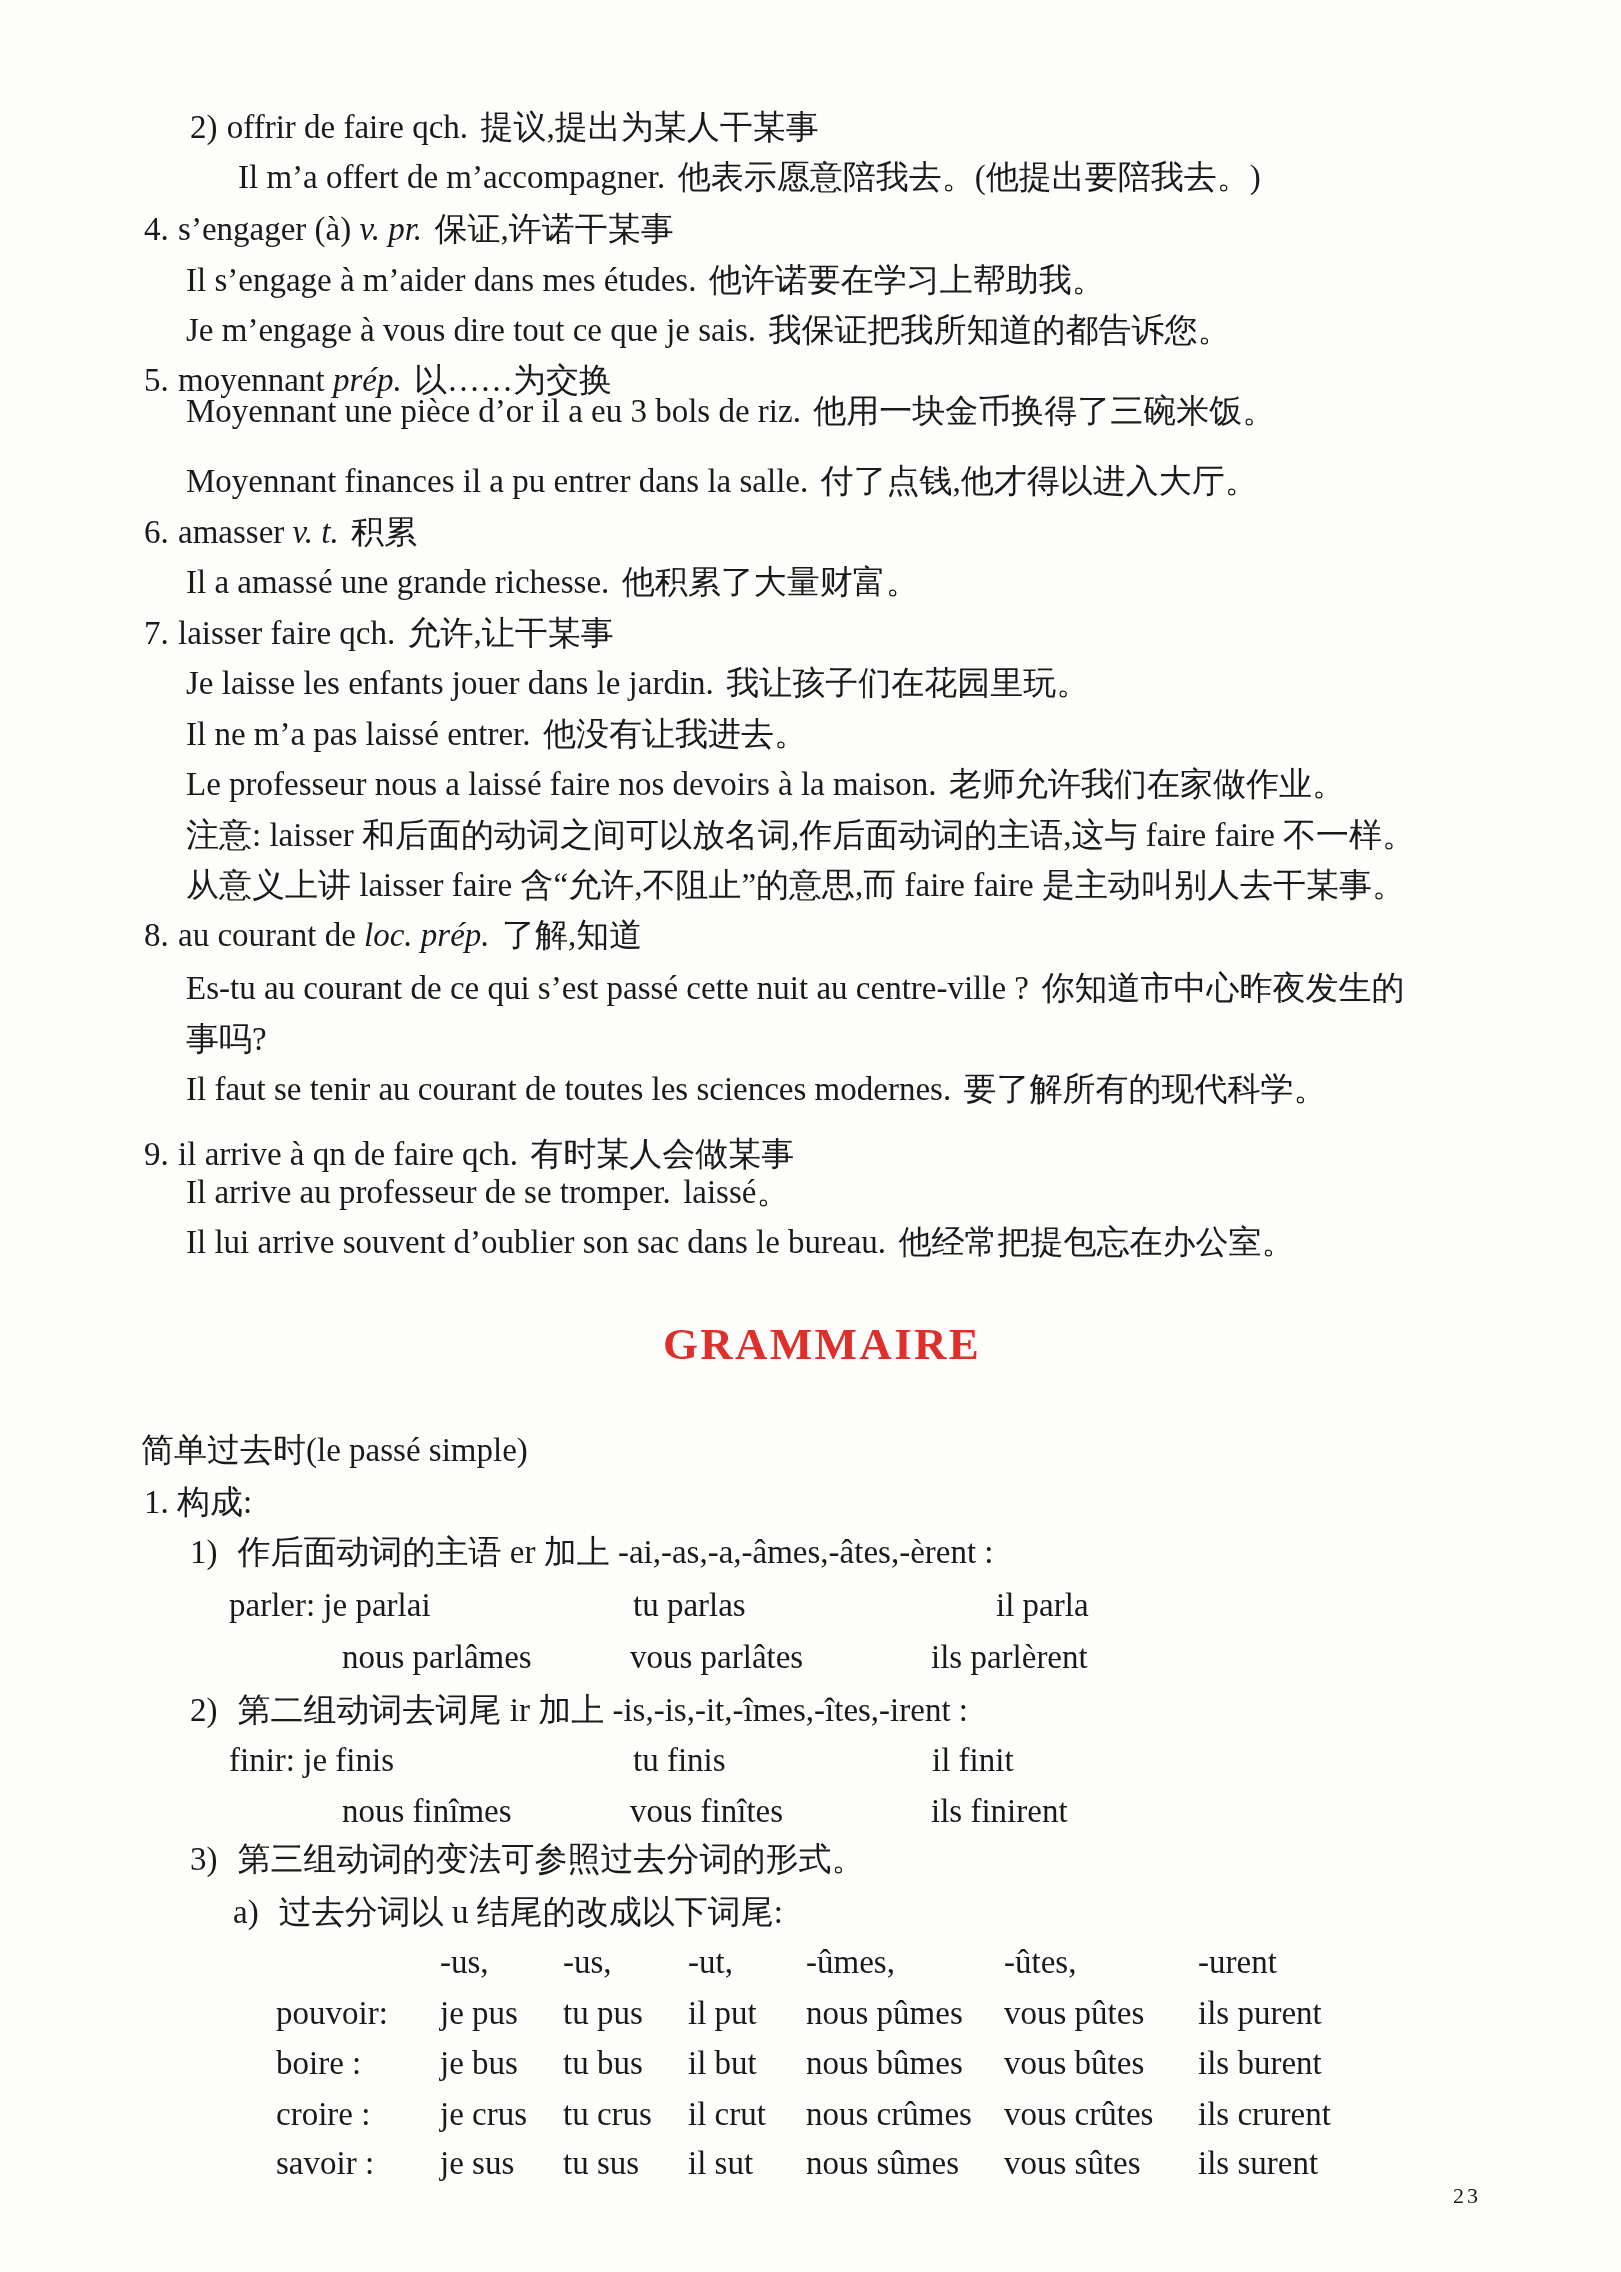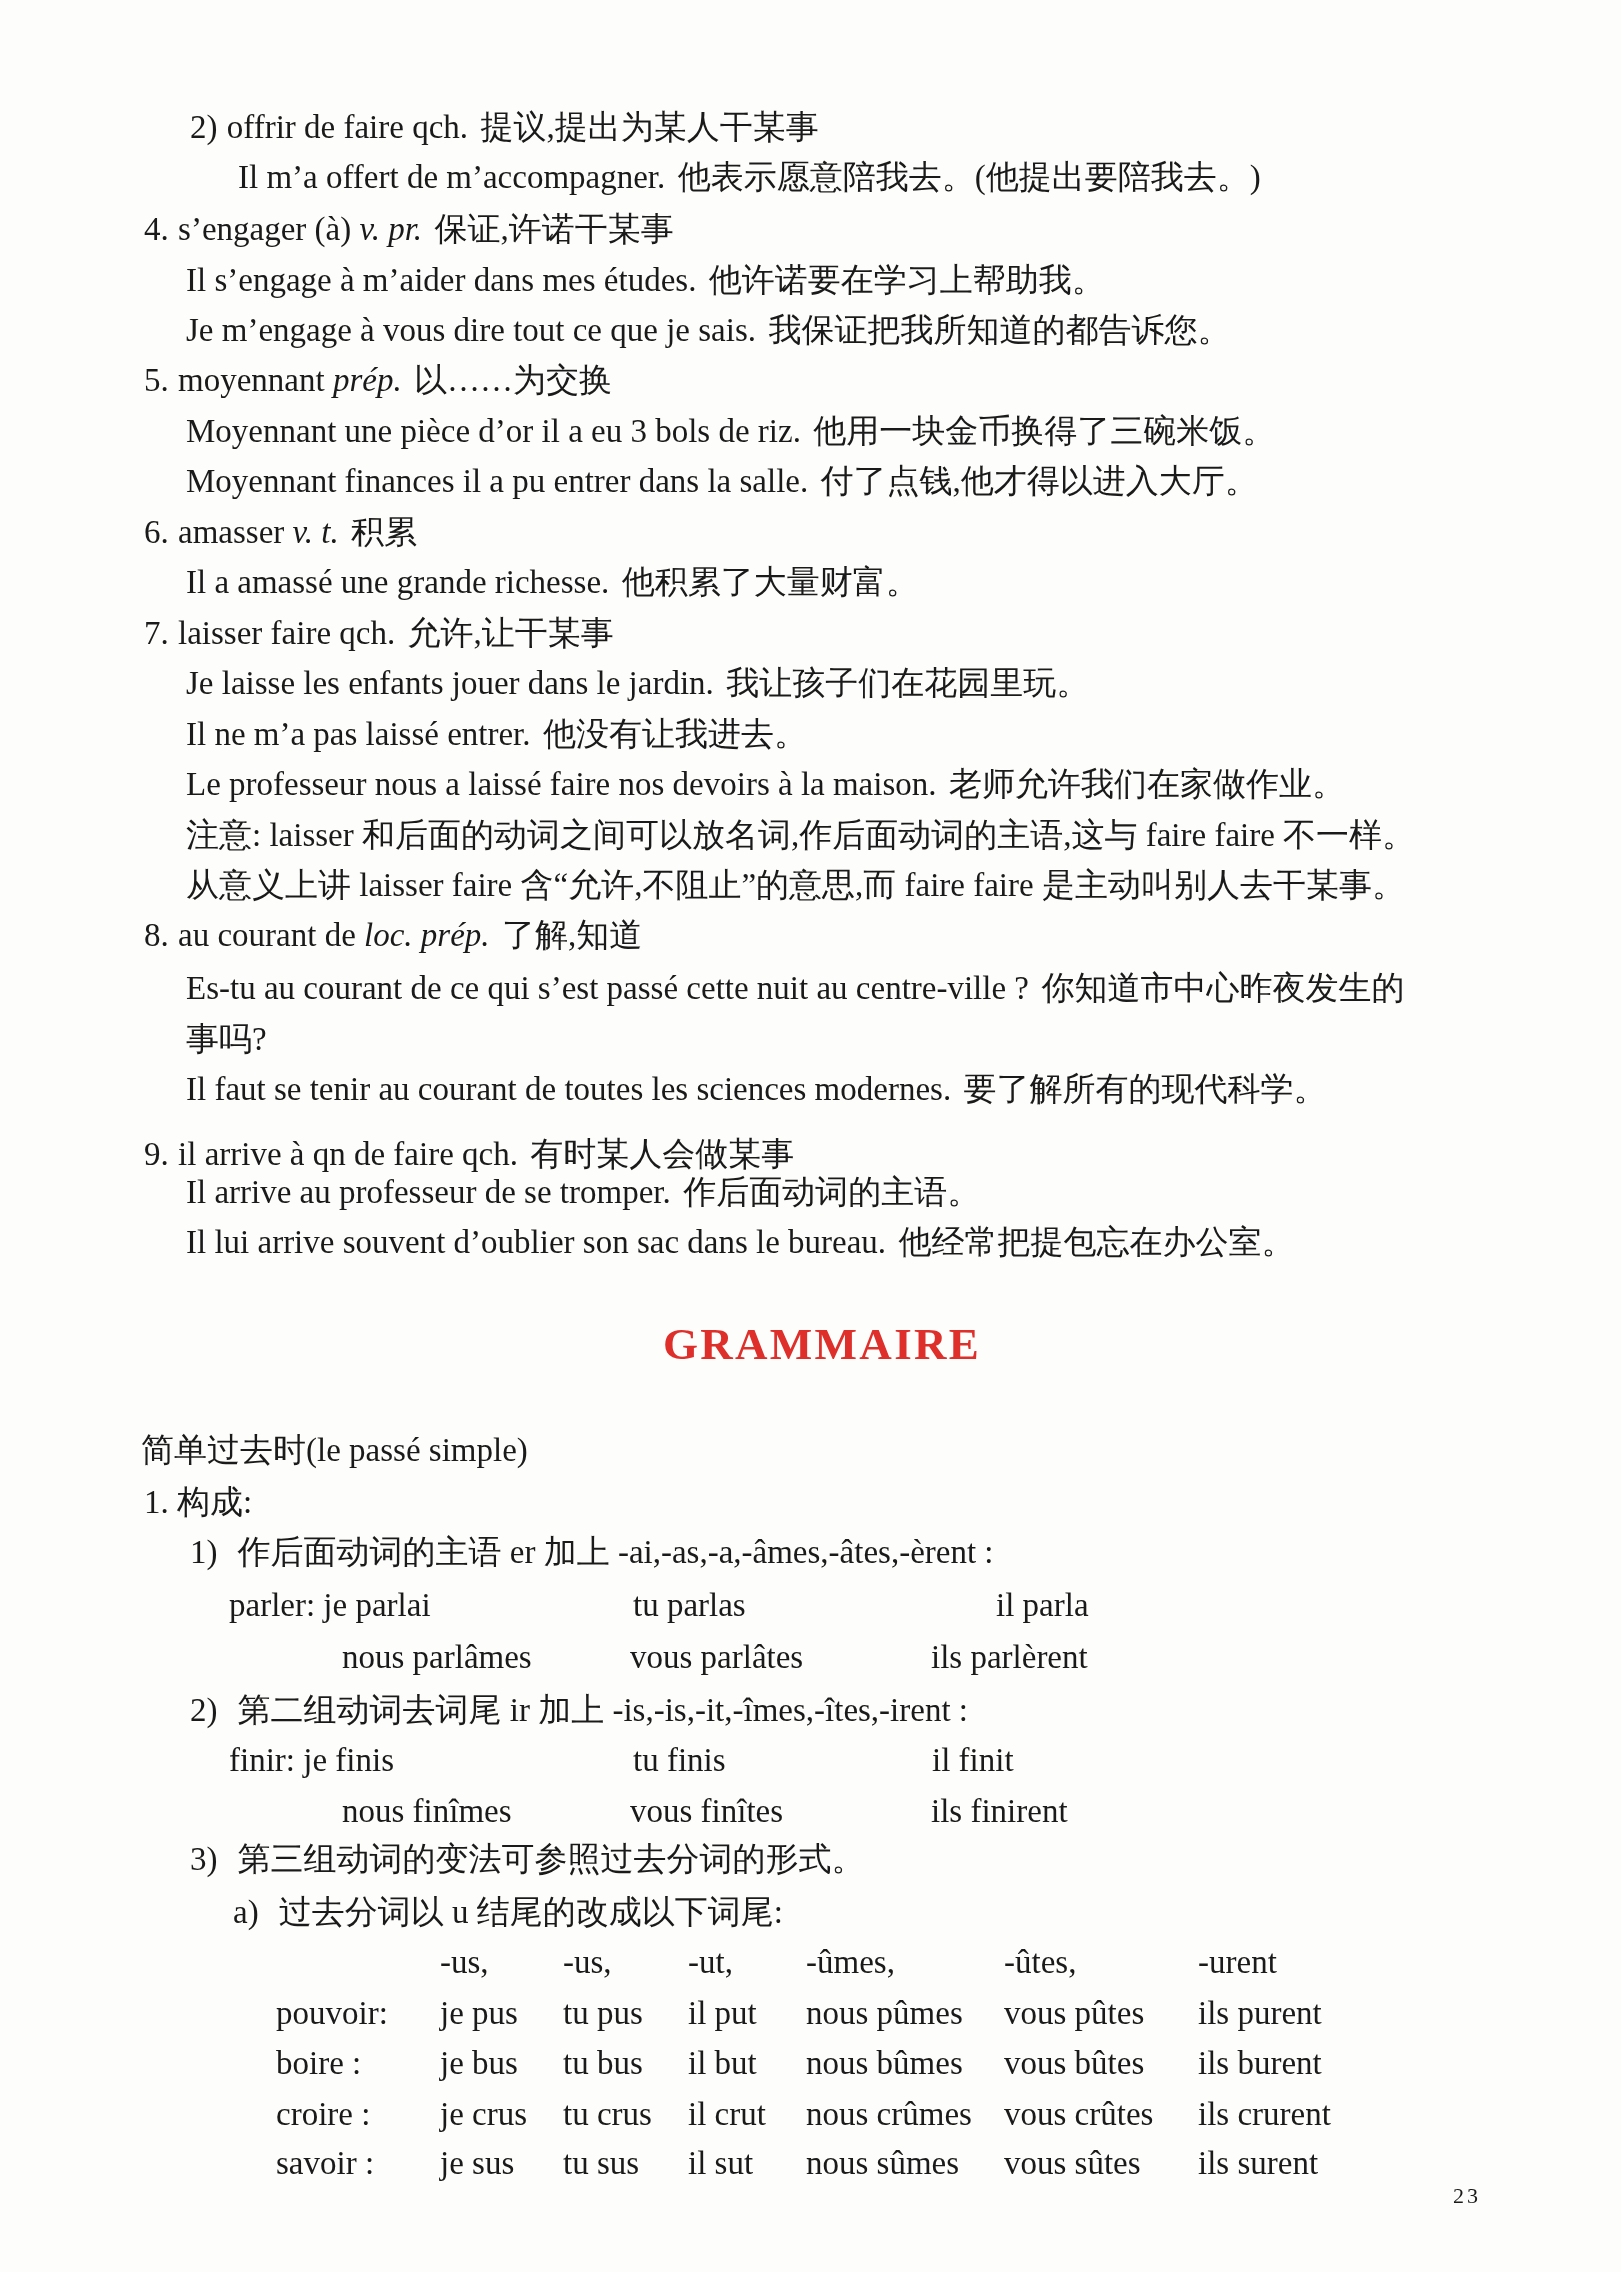--- a/index.html
+++ b/index.html
@@ -49,21 +49,21 @@
     </div>
 
     <div class="line" style="left:186px;top:312px">
       <span>Je m’engage à vous dire tout ce que je sais.</span><span class="zh">我保证把我所知道的都告诉您。</span>
     </div>
 
     <div class="line" style="left:144px;top:362px">
       <span class="num">5.</span><span class="b">moyennant</span> <span class="i">prép.</span><span class="zh">以……为交换</span>
     </div>
 
-    <div class="line" style="left:186px;top:413px">
+    <div class="line" style="left:186px;top:393px">
       <span>Moyennant une pièce d’or il a eu 3 bols de riz.</span><span class="zh">他用一块金币换得了三碗米饭。</span>
     </div>
 
     <div class="line" style="left:186px;top:463px">
       <span>Moyennant finances il a pu entrer dans la salle.</span><span class="zh">付了点钱,他才得以进入大厅。</span>
     </div>
 
     <div class="line" style="left:144px;top:514px">
       <span class="num">6.</span><span class="b">amasser</span> <span class="i">v. t.</span><span class="zh">积累</span>
     </div>
@@ -110,21 +110,21 @@
 
     <div class="line" style="left:186px;top:1071px">
       <span>Il faut se tenir au courant de toutes les sciences modernes.</span><span class="zh">要了解所有的现代科学。</span>
     </div>
 
     <div class="line" style="left:144px;top:1136px">
       <span class="num">9.</span><span class="b">il arrive à qn de faire qch.</span><span class="zh">有时某人会做某事</span>
     </div>
 
     <div class="line" style="left:186px;top:1174px">
-      <span>Il arrive au professeur de se tromper.</span><span class="zh">作后面动词的主语。</span>
+      <span>Il arrive au professeur de se tromper.</span><span class="zh">laissé。</span>
     </div>
 
     <div class="line" style="left:186px;top:1224px">
       <span>Il lui arrive souvent d’oublier son sac dans le bureau.</span><span class="zh">他经常把提包忘在办公室。</span>
     </div>
 
   </section>
 
   <section>
 

